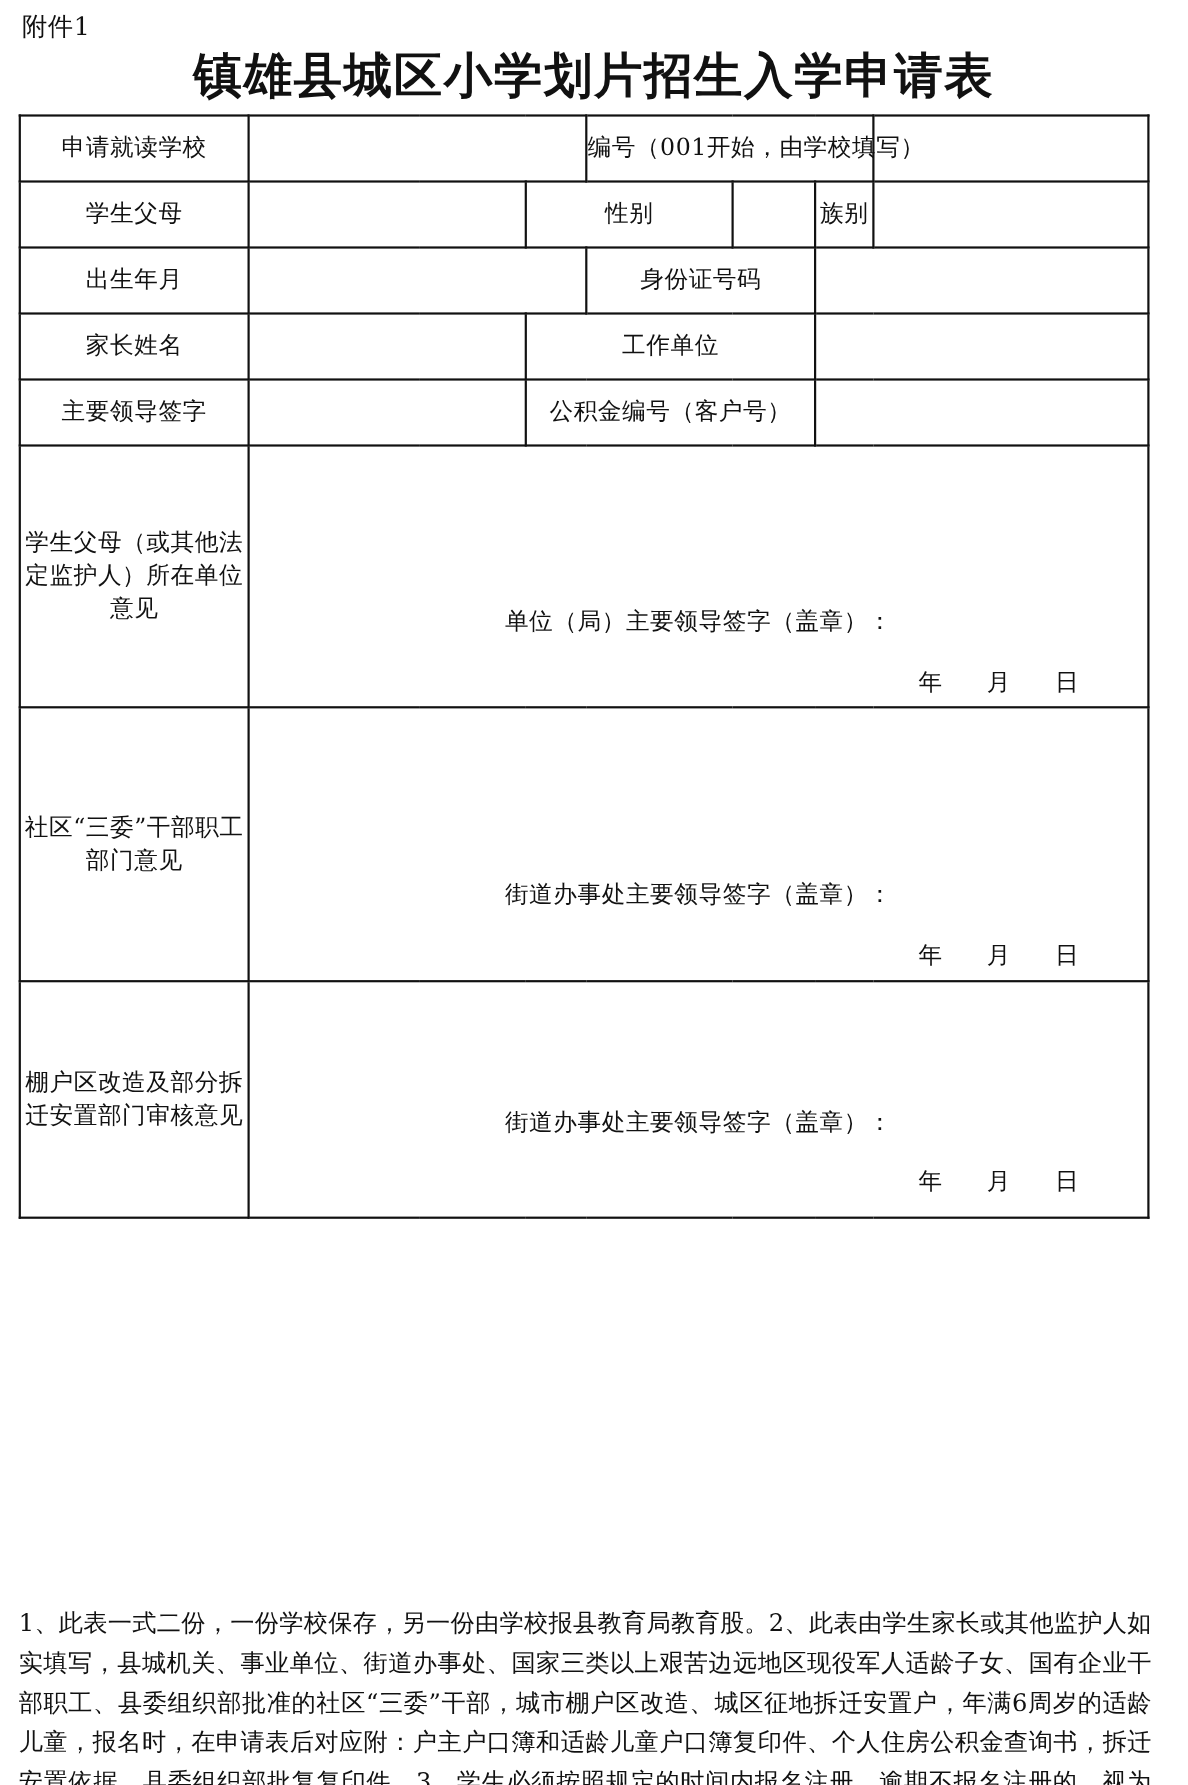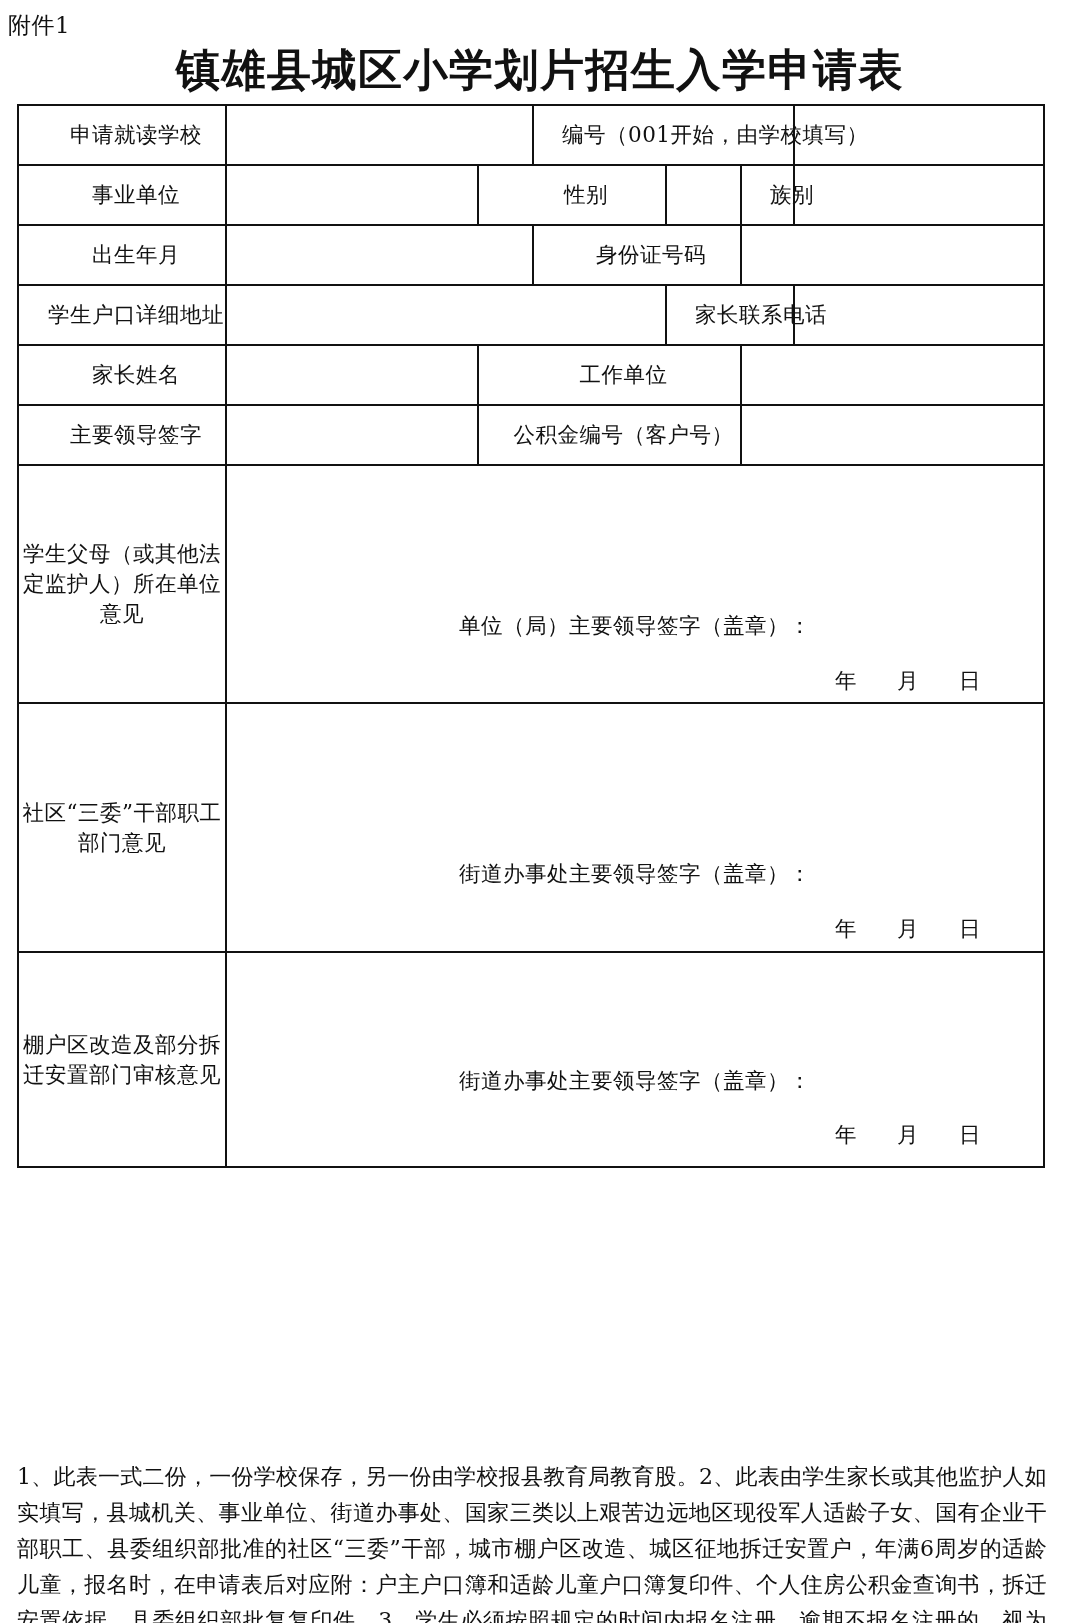--- a/index.html
+++ b/index.html
@@ -19,21 +19,21 @@
   .page {
     position: relative;
     width: 1080px;
     height: 1623px;
     box-sizing: border-box;
   }
 
   
   .attach-label {
     position: absolute;
-    left: 8px;
+    left: 20px;
     top: 10px;
     font-size: 23px;
     line-height: 30px;
     letter-spacing: 0.5px;
     white-space: nowrap;
   }
 
   
   .doc-title {
     position: absolute;
@@ -69,21 +69,21 @@
     text-align: center;
     white-space: nowrap;
   }
   .lbl-pad {
     text-align: center;
     padding: 0 4px;
     white-space: nowrap;
   }
   .blank { }
 
-  tr.data-row td { height: 58px; padding-left: 28px; }
+  tr.data-row td { height: 58px; }
 
   
   .op-label {
     text-align: center;
     line-height: 34px;
     padding: 0 6px;
     border-radius: 14px;
   }
   .op-body {
     position: relative;
@@ -149,41 +149,35 @@
 
     <tbody>
         <tr class="data-row">
       <td class="lbl">申请就读学校</td>
       <td class="blank" colspan="3"></td>
       <td class="lbl-pad" colspan="3">编号（001开始，由学校填写）</td>
       <td class="blank"></td>
     </tr>
 
     <tr class="data-row">
-      <td class="lbl">事业单位</td>
+      <td class="lbl">学生父母</td>
       <td class="blank" colspan="2"></td>
       <td class="lbl-pad" colspan="2">性别</td>
       <td class="blank"></td>
       <td class="lbl-pad">族别</td>
       <td class="blank"></td>
     </tr>
 
     <tr class="data-row">
       <td class="lbl">出生年月</td>
       <td class="blank" colspan="3"></td>
       <td class="lbl-pad" colspan="2">身份证号码</td>
       <td class="blank" colspan="2"></td>
     </tr>
 
-    <tr class="data-row">
-      <td class="lbl-pad">学生户口详细地址</td>
-      <td class="blank" colspan="4"></td>
-      <td class="lbl-pad" colspan="2">家长联系电话</td>
-      <td class="blank"></td>
-    </tr>
 
     <tr class="data-row">
       <td class="lbl">家长姓名</td>
       <td class="blank" colspan="2"></td>
       <td class="lbl-pad" colspan="3">工作单位</td>
       <td class="blank" colspan="2"></td>
     </tr>
 
 
     <tr class="data-row">

